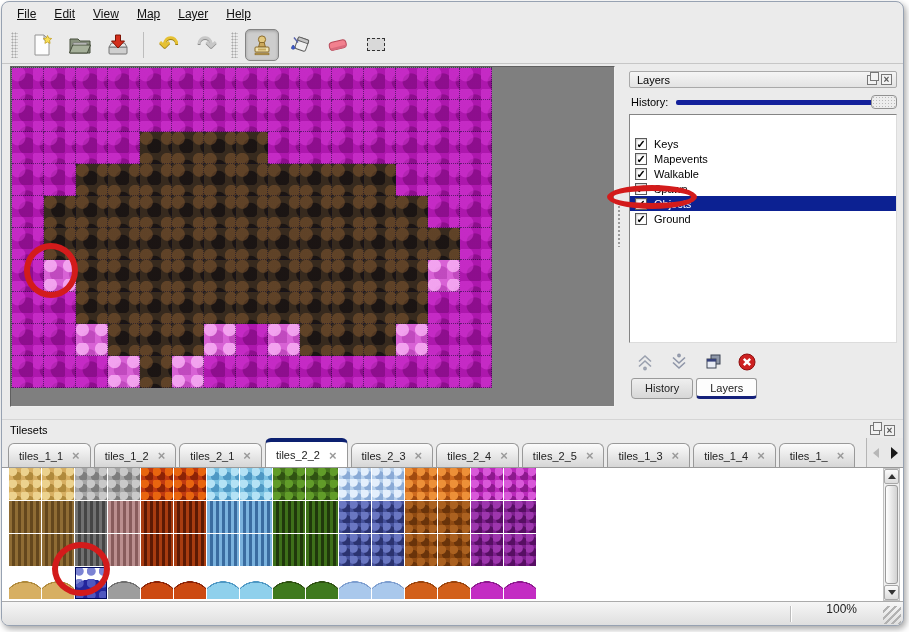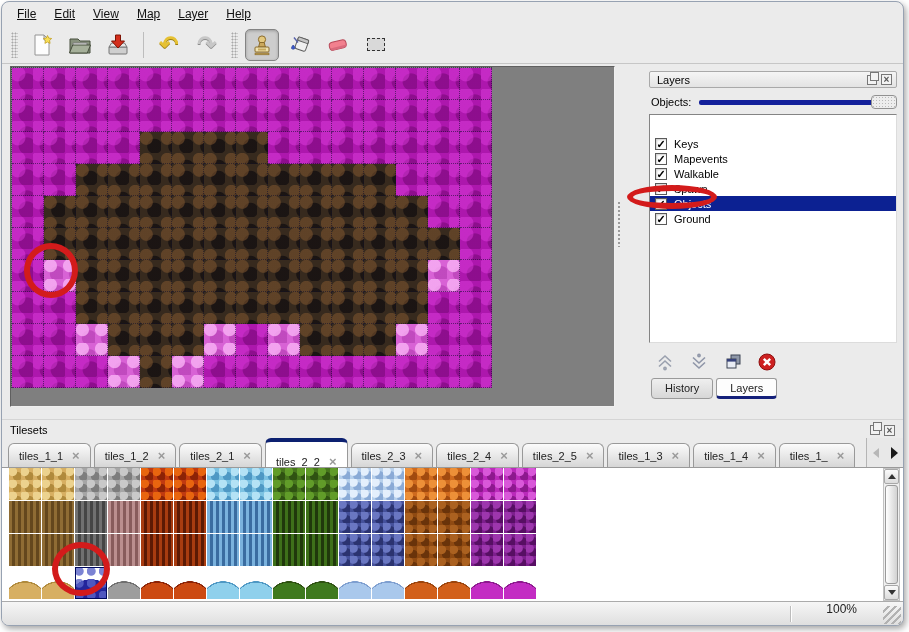--- a/index.html
+++ b/index.html
@@ -41,21 +41,21 @@
       radial-gradient(circle at 70% 68%,rgba(8,6,12,.6) 0 7px,transparent 8px);background-size:21px 21px;}
   .tP{background-color:#d862d5;background-image:
       radial-gradient(circle at 34% 30%,rgba(247,173,243,.85) 0 6px,transparent 7px),
       radial-gradient(circle at 70% 72%,rgba(178,58,176,.6) 0 7px,transparent 8px);background-size:19px 19px;}
 
   .vsplit{width:8px;position:relative;}
   .vsplit::after{content:'';position:absolute;left:2px;top:135px;width:4px;height:46px;
     background-image:radial-gradient(circle,#9a9a9a .9px,transparent 1.1px);background-size:4px 4px;}
 
   
-  .layers-panel{flex:1;position:relative;font-size:11px;margin-left:20px;}
+  .layers-panel{flex:1;position:relative;font-size:11px;}
   .panel-title{margin:5px 6px 0 6px;height:17px;border:1px solid #a9a9a9;border-radius:2px;
     background:linear-gradient(#f5f5f5,#e3e3e3);display:flex;align-items:center;padding:0 4px 0 7px;}
   .mini{margin-left:auto;display:flex;gap:4px;align-items:center;}
   .ic-detach{width:10px;height:10px;border:1px solid #777;position:relative;background:#f2f2f2;}
   .ic-detach::after{content:'';position:absolute;left:2px;top:-4px;width:7px;height:7px;border:1px solid #777;background:#f2f2f2;}
   .ic-close{width:11px;height:11px;border:1px solid #777;color:#555;font-size:10px;font-weight:bold;
     line-height:9px;text-align:center;background:#f2f2f2;}
   .ic-close::after{content:'×';}
   .opacity-row{display:flex;align-items:center;margin:8px 8px 0 8px;}
   .opacity-row .lbl{margin-right:8px;}
@@ -83,21 +83,21 @@
   .tiles-circle{left:50px;top:74px;width:58px;height:54px;}
 
   
   .tilesets-panel{margin-top:9px;position:relative;border-top:1px solid #d5d5d5;}
   .ts-title-row{height:18px;display:flex;align-items:center;padding:2px 8px 0 8px;font-size:11px;}
   .ts-tabbar{height:30px;display:flex;align-items:flex-end;border-bottom:1px solid #9a9a9a;padding-left:6px;position:relative;}
   .ts-tabs{flex:1;display:flex;align-items:flex-end;overflow:hidden;height:30px;}
   .ttab{height:24px;padding:0 10px;display:flex;align-items:center;flex:none;font-size:11px;color:#222;
     background:linear-gradient(#fbfbfb,#d6d6d6);border:1px solid #999;border-bottom:none;border-radius:6px 6px 0 0;
     margin-right:3px;position:relative;top:0;}
-  .ttab.active{background:#fff;border-top:4px solid #0c2070;height:30px;margin-bottom:-1px;z-index:2;align-items:flex-end;}
+  .ttab.active{background:#fff;border-top:4px solid #0c2070;height:30px;margin-bottom:-1px;z-index:2;}
   .tclose{margin-left:9px;color:#9a9a9a;font-weight:bold;font-size:13px;line-height:1;}
   .tab-arrows{flex:none;display:flex;align-items:center;height:29px;border-left:1px solid #b5b5b5;background:#e8e8e8;}
   .arrow-btn{width:18px;height:28px;display:flex;align-items:center;justify-content:center;border:none;background:transparent;padding:0;}
   .tri-left{width:0;height:0;border-top:5px solid transparent;border-bottom:5px solid transparent;border-right:6px solid #b7b7b7;}
   .tri-right{width:0;height:0;border-top:6px solid transparent;border-bottom:6px solid transparent;border-left:7px solid #1a1a1a;}
 
   .tile-area{height:133px;background:#fff;position:relative;}
   .tile-grid{position:absolute;left:7px;top:0;display:grid;grid-template-columns:repeat(16,33px);}
   .tst{width:33px;height:33px;border-right:1px solid #fff;border-bottom:1px solid #fff;}
   
@@ -381,21 +381,21 @@
 
     <div class="layers-panel">
       <div class="panel-title">
         <span>Layers</span>
         <span class="mini">
           <span class="ic-detach"></span>
           <span class="ic-close"></span>
         </span>
       </div>
       <div class="opacity-row">
-        <span class="lbl">Objects:</span>
+        <span class="lbl">History:</span>
         <div class="slider">
           <div class="slider-handle"></div>
         </div>
       </div>
       <div class="layer-list" id="layer-list">
           <div class="lrow">
             <span class="cb"></span>
             <span class="lname">Keys</span>
           </div>
           <div class="lrow">

